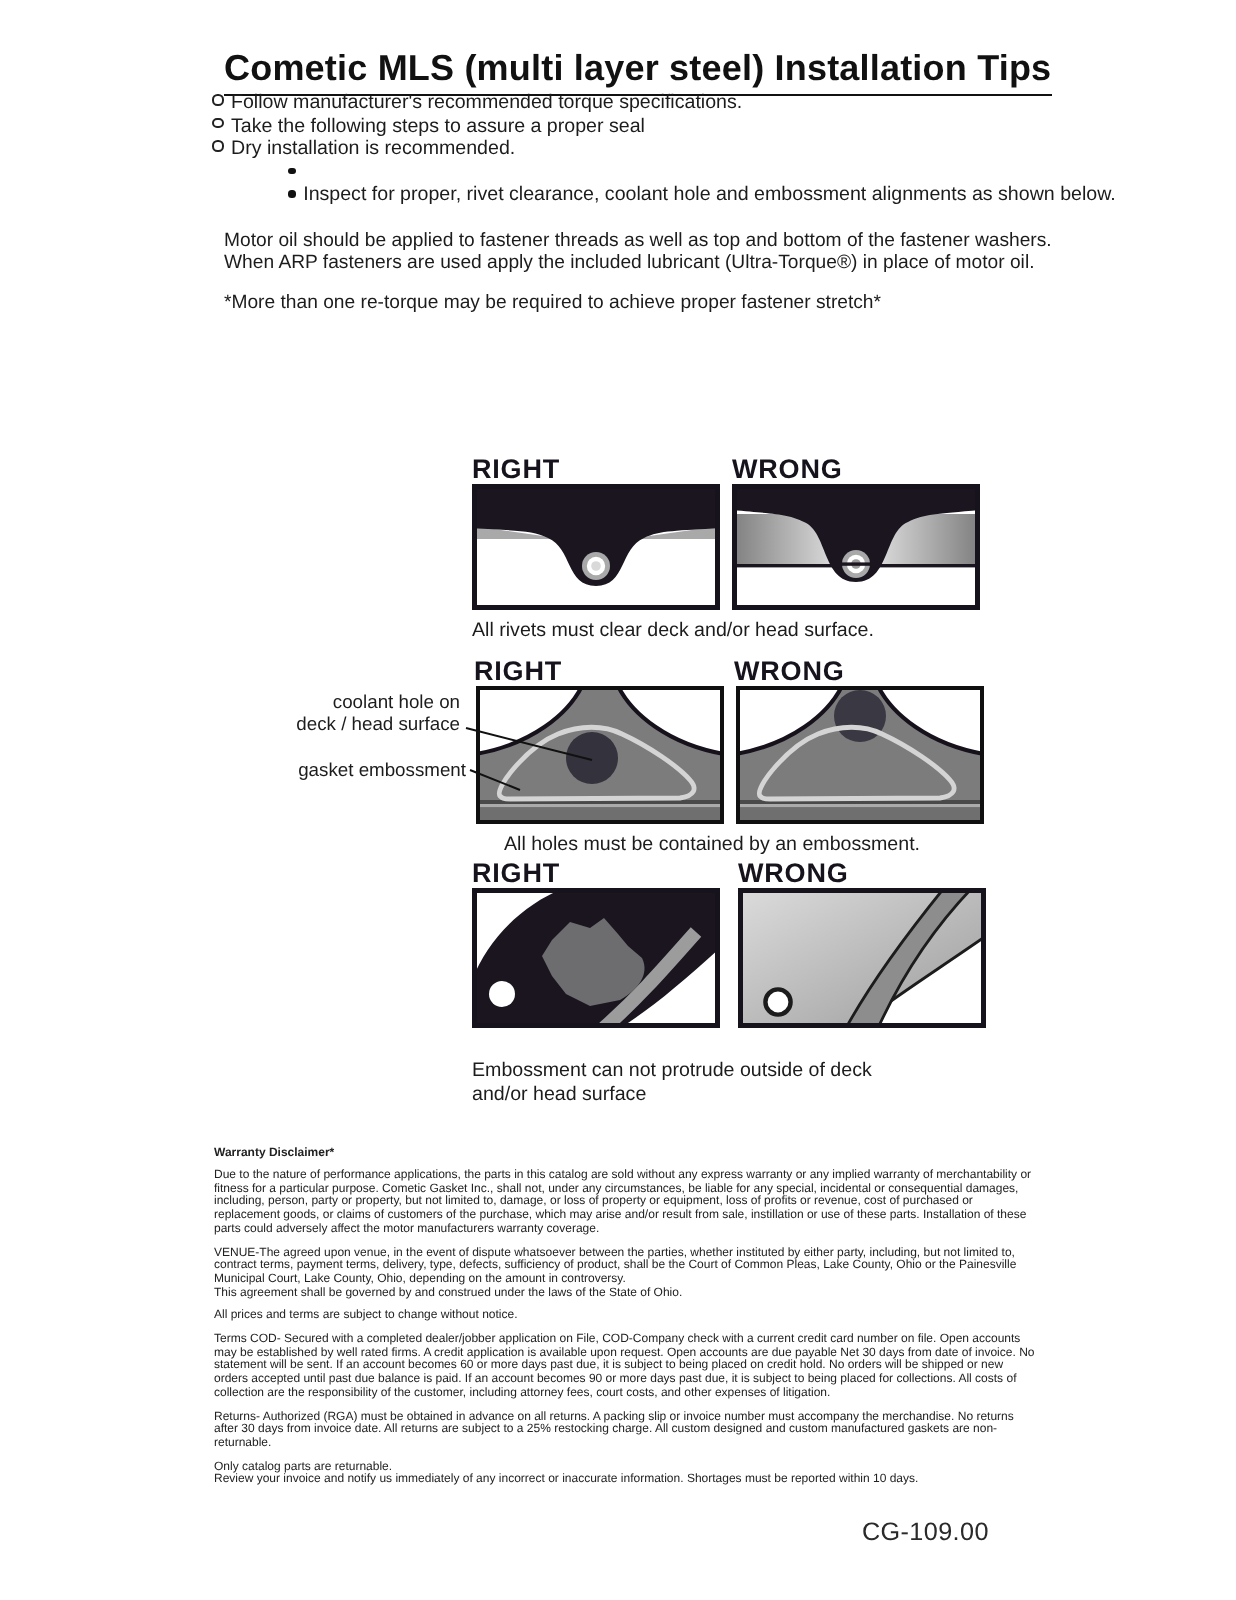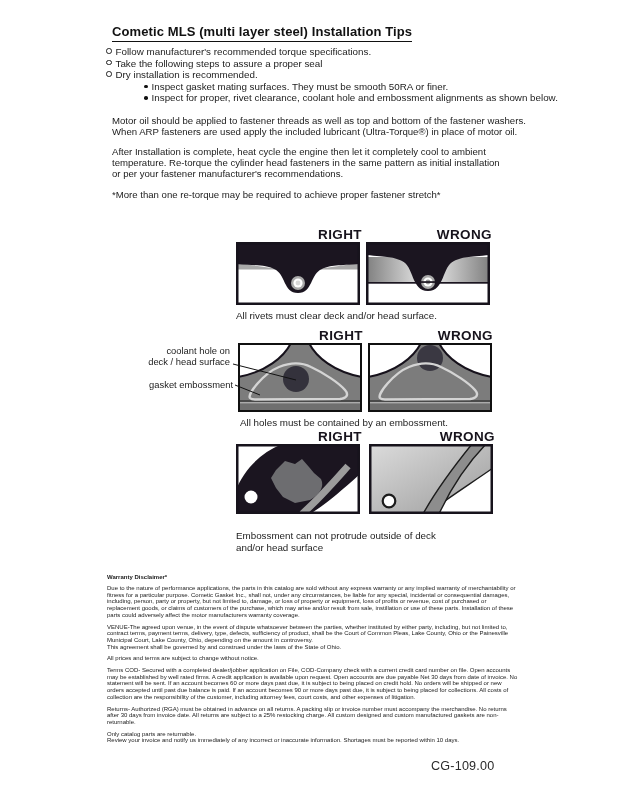--- a/index.html
+++ b/index.html
@@ -3,35 +3,35 @@
 <meta charset="utf-8">
 <style>
   html,body{margin:0;padding:0;background:#ffffff;}
   .page{
     position:relative;width:618px;height:800px;background:#ffffff;overflow:hidden;
     font-family:"Liberation Sans","DejaVu Sans",sans-serif;color:#1c1c1c;
   }
   .abs{position:absolute;}
   
   .title{
-    left:112px;top:24px;font-size:13px;font-weight:bold;color:#111;
+    left:112px;top:24px;font-size:18px;font-weight:bold;color:#111;
     border-bottom:1.6px solid #111;padding-bottom:2px;letter-spacing:.1px;white-space:nowrap;
   }
   
   .tips{left:106px;top:46px;width:470px;font-size:9.8px;line-height:11.6px;}
   .tip{white-space:nowrap;}
   .tip .dot-o{display:inline-block;width:3.5px;height:3.5px;border:1px solid #222;border-radius:50%;margin-right:4px;vertical-align:1.5px;}
   .tip.sub{margin-left:38px;}
   .tip .dot-f{display:inline-block;width:3.6px;height:3.6px;background:#111;border-radius:50%;margin-right:4px;vertical-align:1.5px;}
   
   .diesel{left:112px;top:116px;width:432px;}
   .diesel h2{font-size:11.6px;font-weight:bold;margin:0 0 8px 0;color:#111;}
   .diesel p{font-size:9.6px;line-height:10.7px;margin:0 0 10px 0;white-space:pre-line;}
   
-  .dg-head{width:126px;text-align:right;font-size:13.5px;font-weight:600;letter-spacing:.4px;color:#17131c;}
+  .dg-head{width:126px;text-align:left;font-size:13.5px;font-weight:600;letter-spacing:.4px;color:#17131c;}
   .dg-cap{font-size:9.8px;line-height:11.5px;color:#1c1c1c;white-space:pre-line;}
   .dg-panel{display:block;}
   .dg-label{font-size:9.4px;line-height:11px;text-align:right;color:#1c1c1c;}
   .leader{pointer-events:none;}
   
   .fp{left:107px;top:574px;width:413px;color:#222;}
   .fp h3{font-size:6px;font-weight:bold;margin:0 0 5px 0;}
   .fp p{font-size:6px;line-height:6.7px;margin:0 0 5px 0;white-space:pre-line;}
   
   .pagenum{left:383px;top:759px;font-size:12.6px;color:#2a2a2a;letter-spacing:.2px;margin-left:48px;}
@@ -40,30 +40,27 @@
 <body>
 
 <div class="page">
 
   <div class="abs title">Cometic MLS (multi layer steel) Installation Tips</div>
 
   <div class="abs tips">
     <div class="tip"><span class="dot-o"></span><span>Follow manufacturer's recommended torque specifications.</span></div>
     <div class="tip"><span class="dot-o"></span><span>Take the following steps to assure a proper seal</span></div>
     <div class="tip"><span class="dot-o"></span><span>Dry installation is recommended.</span></div>
-    <div class="tip sub"><span class="dot-f"></span><span>Inspect gasket mating surfaces.  They must be smooth 50RA or finer.</span></div>
+    <div class="tip sub"><span class="dot-f"></span></div>
     <div class="tip sub"><span class="dot-f"></span><span>Inspect for proper, rivet clearance, coolant hole and embossment alignments as shown below.</span></div>
   </div>
 
   <div class="abs diesel">
     <p>Motor oil should be applied to fastener threads as well as top and bottom of the fastener washers.
 When ARP fasteners are used apply the included lubricant (Ultra-Torque®) in place of motor oil.</p>
-    <p>After Installation is complete, heat cycle the engine then let it completely cool to ambient
-temperature. Re-torque the cylinder head fasteners in the same pattern as initial installation
-or per your fastener manufacturer's recommendations.</p>
     <p>*More than one re-torque may be required to achieve proper fastener stretch*</p>
   </div>
 
   <div class="abs dg-head" style="left:236px;top:227px;">RIGHT</div>
   <div class="abs dg-head" style="left:366px;top:227px;">WRONG</div>
 
   <svg class="abs dg-panel" style="left:236px;top:242px;" width="124" height="63" viewBox="0 0 124 63">
     <rect width="124" height="63" fill="#ffffff"></rect>
     <polygon points="0,21 46,27.5 0,27.5" fill="#a9a9a9"></polygon>
     <polygon points="124,21 78,27.5 124,27.5" fill="#a9a9a9"></polygon>
@@ -128,21 +125,21 @@
     <circle cx="62" cy="15" r="13" fill="#3a3842"></circle>
     <path d="M12,55 C9,51 26,30 41,24 C52,19.5 64,19.5 73,24 C86,30 101,40 107,47 C111,51.5 109,55 102,56 L17,56.5 C13.5,56.5 13,56 12,55 Z" fill="none" stroke="#d4d4d4" stroke-width="2.4" stroke-linejoin="round"></path>
     <rect x="1" y="1" width="122" height="67" fill="none" stroke="#101010" stroke-width="2"></rect>
   </svg>
 
   <svg class="abs leader" style="left:100px;top:330px;" width="300" height="90" viewBox="0 0 300 90">
     <line x1="133" y1="34" x2="196" y2="50" stroke="#111111" stroke-width="1"></line>
     <line x1="135" y1="55" x2="160" y2="65" stroke="#111111" stroke-width="1"></line>
   </svg>
 
-  <div class="abs dg-cap" style="left:240px;top:417px;">All holes must be contained by an embossment.</div>
+  <div class="abs dg-cap" style="left:252px;top:417px;">All holes must be contained by an embossment.</div>
 
   <div class="abs dg-head" style="left:236px;top:429px;">RIGHT</div>
   <div class="abs dg-head" style="left:369px;top:429px;">WRONG</div>
 
   <svg class="abs dg-panel" style="left:236px;top:444px;" width="124" height="70" viewBox="0 0 124 70">
     <rect width="124" height="70" fill="#1b1520"></rect>
     <path d="M112,22 C96,40 84,54 66,70" stroke="#9c9c9c" stroke-width="7" fill="none"></path>
     <path d="M124,30 C104,48 90,60 74,70 L124,70 Z" fill="#ffffff"></path>
     <path d="M0,0 H46 C24,9 8,26 0,46 Z" fill="#ffffff"></path>
     <path d="M40,26 L49,17 L59,20 L66,15 L73,23 L78,29 L85,35 C89,43 83,51 74,56 L59,59 L47,53 L40,44 L35,34 Z" fill="#6d6d70"></path>

